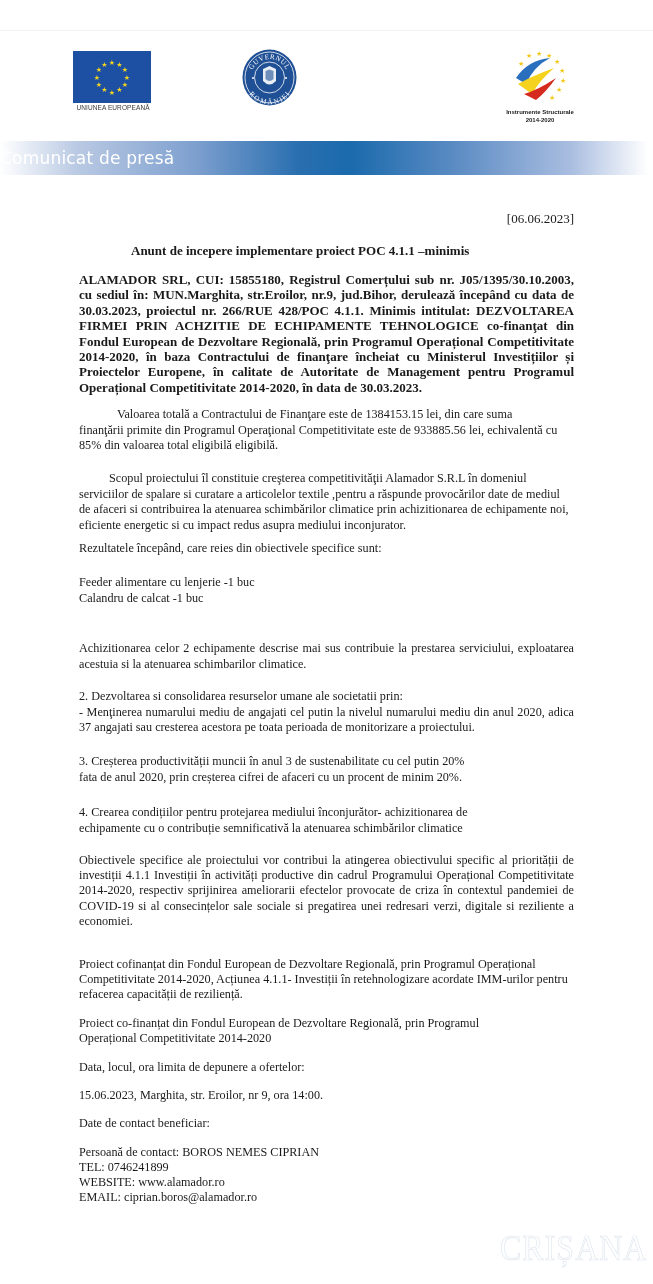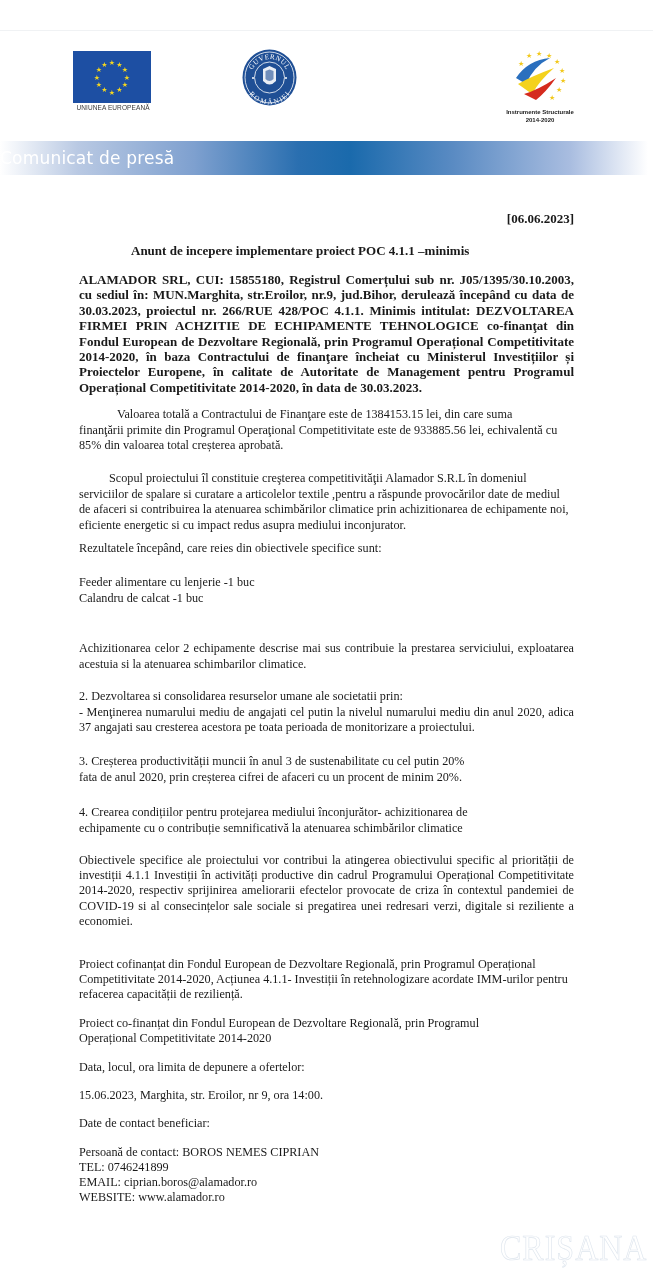--- a/index.html
+++ b/index.html
@@ -11,21 +11,21 @@
     .eu-caption { position: absolute; left: 70px; top: 104px; width: 86px; text-align: center;
                   font-family: "Liberation Sans", "DejaVu Sans", sans-serif; font-size: 6.5px; color: #3a3a3a; letter-spacing: 0.1px; }
     .logo-gov { position: absolute; left: 241px; top: 49px; width: 57px; height: 57px; }
     .logo-is { position: absolute; left: 510px; top: 50px; width: 60px; height: 70px; }
     .is-caption { position: absolute; left: 494px; top: 108px; width: 92px; text-align: center;
                   font-family: "Liberation Sans", "DejaVu Sans", sans-serif; font-size: 6px; font-weight: bold; color: #222; line-height: 8px; }
     .banner { position: absolute; left: 0; top: 141px; width: 648px; height: 34px;
               background: linear-gradient(to right, #ffffff 0%, #b9c9e3 12%, #7ea0cf 30%, #2a6fb0 46%, #1a6aac 54%, #5a8bc3 70%, #a9bde0 88%, #ffffff 100%); }
     .banner-title { position: absolute; left: 0; top: 0; width: 648px; height: 34px; line-height: 34px; 
                     color: #ffffff; font-family: "DejaVu Sans", "Liberation Sans", sans-serif; font-size: 17px; letter-spacing: 0.2px; }
-    .date { position: absolute; right: 79px; top: 211px; font-weight: bold; font-size: 13px; }
+    .date { position: absolute; right: 79px; top: 211px; font-weight: normal; font-size: 13px; }
     .announce { position: absolute; left: 131px; top: 243px; font-weight: bold; font-size: 13px; }
     .lead { position: absolute; left: 79px; top: 272px; width: 495px; font-weight: bold; font-size: 13px; line-height: 15.4px; text-align: justify; }
     .p { position: absolute; left: 79px; width: 495px; font-size: 12.2px; line-height: 15.6px; }
     .just { text-align: justify; }
     .ind { text-indent: 38px; }
     .ind2 { text-indent: 30px; }
     .p b { font-weight: normal; }
     .watermark { position: absolute; left: 500px; top: 1229px; font-family: "Liberation Serif", "DejaVu Serif", serif;
                  font-size: 32px; color: #ffffff; -webkit-text-stroke: 0.6px #dfe6ee; letter-spacing: 1px; transform: scaleY(1.15); }
   </style>
@@ -100,21 +100,21 @@
 </div>
 
 <div class="banner">
   <div class="banner-title">Comunicat de presă</div>
 </div>
 
 <div class="date">[06.06.2023]</div>
 <div class="announce">Anunt de incepere implementare proiect POC 4.1.1 –minimis</div>
 <div class="lead">ALAMADOR SRL, CUI: 15855180, Registrul Comerțului sub nr. J05/1395/30.10.2003, cu sediul în: MUN.Marghita, str.Eroilor, nr.9, jud.Bihor, derulează începând cu data de 30.03.2023, proiectul nr. 266/RUE 428/POC 4.1.1. Minimis intitulat: DEZVOLTAREA FIRMEI PRIN ACHZITIE DE ECHIPAMENTE TEHNOLOGICE co-finanţat din Fondul European de Dezvoltare Regională, prin Programul Operațional Competitivitate 2014-2020, în baza Contractului de finanţare încheiat cu Ministerul Investițiilor și Proiectelor Europene, în calitate de Autoritate de Management pentru Programul Operațional Competitivitate 2014-2020, în data de  30.03.2023.</div>
 
-<div class="p ind" style="top:407px; width:480px;"><span>Valoarea totală a Contractului de Finanţare este de </span><b>1384153.15 lei</b><span>, din care suma finanţării primite din Programul Operaţional Competitivitate este de </span><b>933885.56 lei</b><span>, echivalentă cu </span><b>85%</b><span> din valoarea total creșterea aprobată.</span></div>
+<div class="p ind" style="top:407px; width:480px;"><span>Valoarea totală a Contractului de Finanţare este de </span><b>1384153.15 lei</b><span>, din care suma finanţării primite din Programul Operaţional Competitivitate este de </span><b>933885.56 lei</b><span>, echivalentă cu </span><b>85%</b><span> din valoarea total eligibilă eligibilă.</span></div>
 
 <div class="p ind2" style="top:471px; width:490px;">Scopul proiectului îl constituie creşterea competitivităţii  Alamador  S.R.L în domeniul serviciilor de spalare si curatare a articolelor textile ,pentru a răspunde  provocărilor date de mediul de afaceri si contribuirea la atenuarea schimbărilor climatice  prin  achizitionarea de echipamente noi, eficiente energetic si cu impact  redus  asupra mediului inconjurator.</div>
 
 <div class="p" style="top:541px;">Rezultatele începând, care reies din obiectivele specifice sunt:</div>
 
 <div class="p" style="top:575px;">
   <div>Feeder alimentare cu lenjerie -1 buc</div>
   <div>Calandru de calcat -1 buc</div>
 </div>
 
@@ -144,17 +144,17 @@
   <div>Operațional  Competitivitate 2014-2020</div>
 </div>
 
 <div class="p" style="top:1060px;">Data, locul, ora limita de depunere a ofertelor:</div>
 <div class="p" style="top:1088px;">15.06.2023, Marghita, str. Eroilor, nr 9, ora 14:00.</div>
 <div class="p" style="top:1116px;">Date de contact beneficiar:</div>
 
 <div class="p" style="top:1145px; line-height:15px;">
   <div>Persoană de contact: BOROS NEMES CIPRIAN</div>
   <div>TEL: 0746241899</div>
+  <div>WEBSITE: www.alamador.ro</div>
   <div>EMAIL: ciprian.boros@alamador.ro</div>
-  <div>WEBSITE: www.alamador.ro</div>
 </div>
 
 <div class="watermark">CRIȘANA</div>
 
 </body></html>

